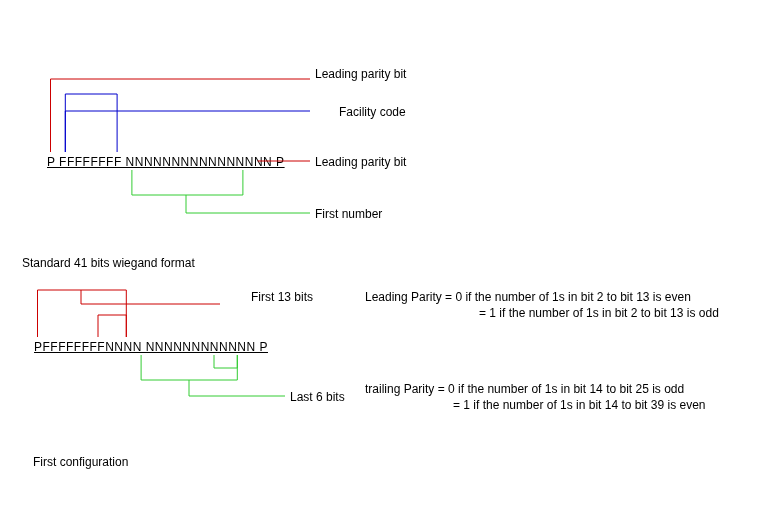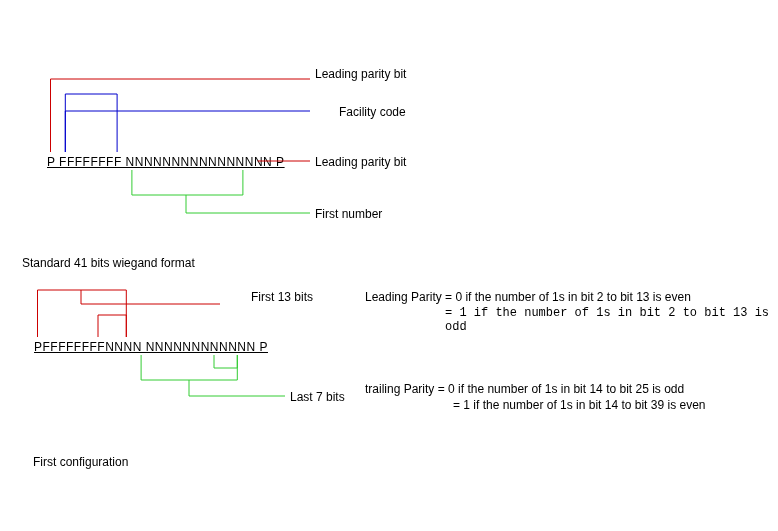--- a/index.html
+++ b/index.html
@@ -30,24 +30,24 @@
 <div class="abs" style="left:315px; top:155px;">Leading parity bit</div>
 
 <div class="abs" style="left:315px; top:207px;">First number</div>
 
 <div class="abs" style="left:22px; top:256px;">Standard 41 bits wiegand format</div>
 
 <div class="abs bitstr" style="left:34px; top:340px;">PFFFFFFFFNNNN NNNNNNNNNNNN P</div>
 
 <div class="abs" style="left:225px; top:290px;margin-left:26px;">First 13 bits</div>
 
-<div class="abs" style="left:290px; top:390px;">Last 7 bits</div>
+<div class="abs" style="left:290px; top:390px;">Last 6 bits</div>
 
 <div class="abs" style="left:365px; top:290px;">Leading Parity = 0 if the number of 1s in bit 2 to bit 13 is even</div>
-<div class="abs" style="left:445px; top:306px;font-family:Liberation Mono, monospace;">= 1 if the number of 1s in bit 2 to bit 13 is odd</div>
+<div class="abs" style="left:479px; top:306px;">= 1 if the number of 1s in bit 2 to bit 13 is odd</div>
 
 <div class="abs" style="left:365px; top:382px;">trailing Parity = 0 if the number of 1s in bit 14 to bit 25 is odd</div>
 <div class="abs" style="left:453px; top:398px;">= 1 if the number of 1s in bit 14 to bit 39 is even</div>
 
 <div class="abs" style="left:33px; top:455px;">First configuration</div>
 
 <svg class="overlay">
 
   <polyline points="50.5,152  50.5,79  310,79" fill="none" stroke="#cc0000" stroke-width="1"></polyline>
 

